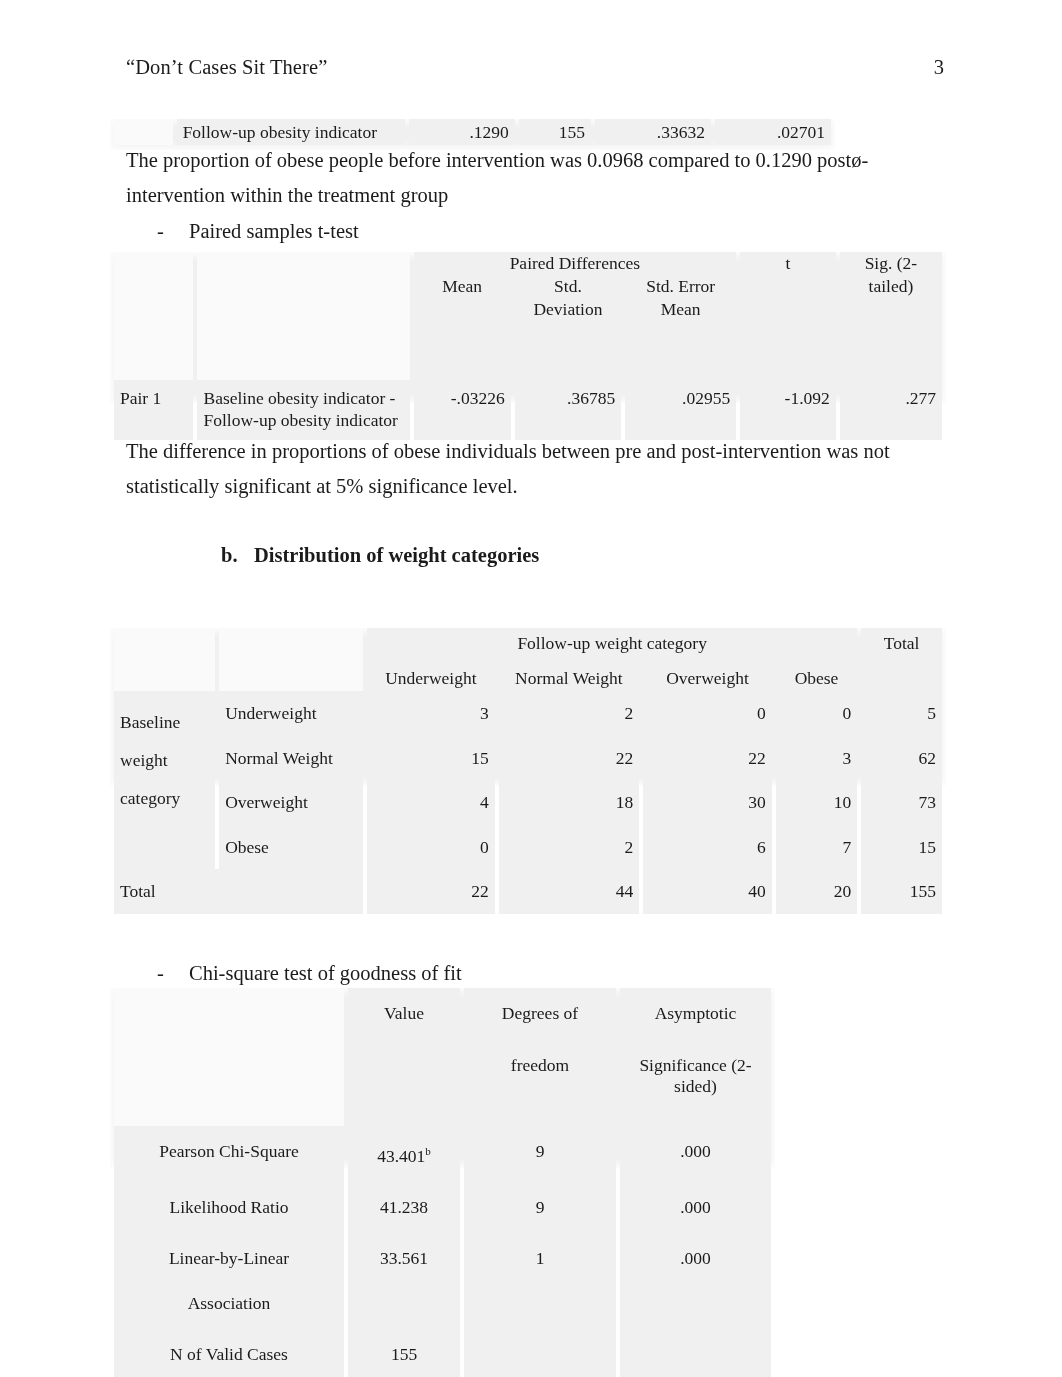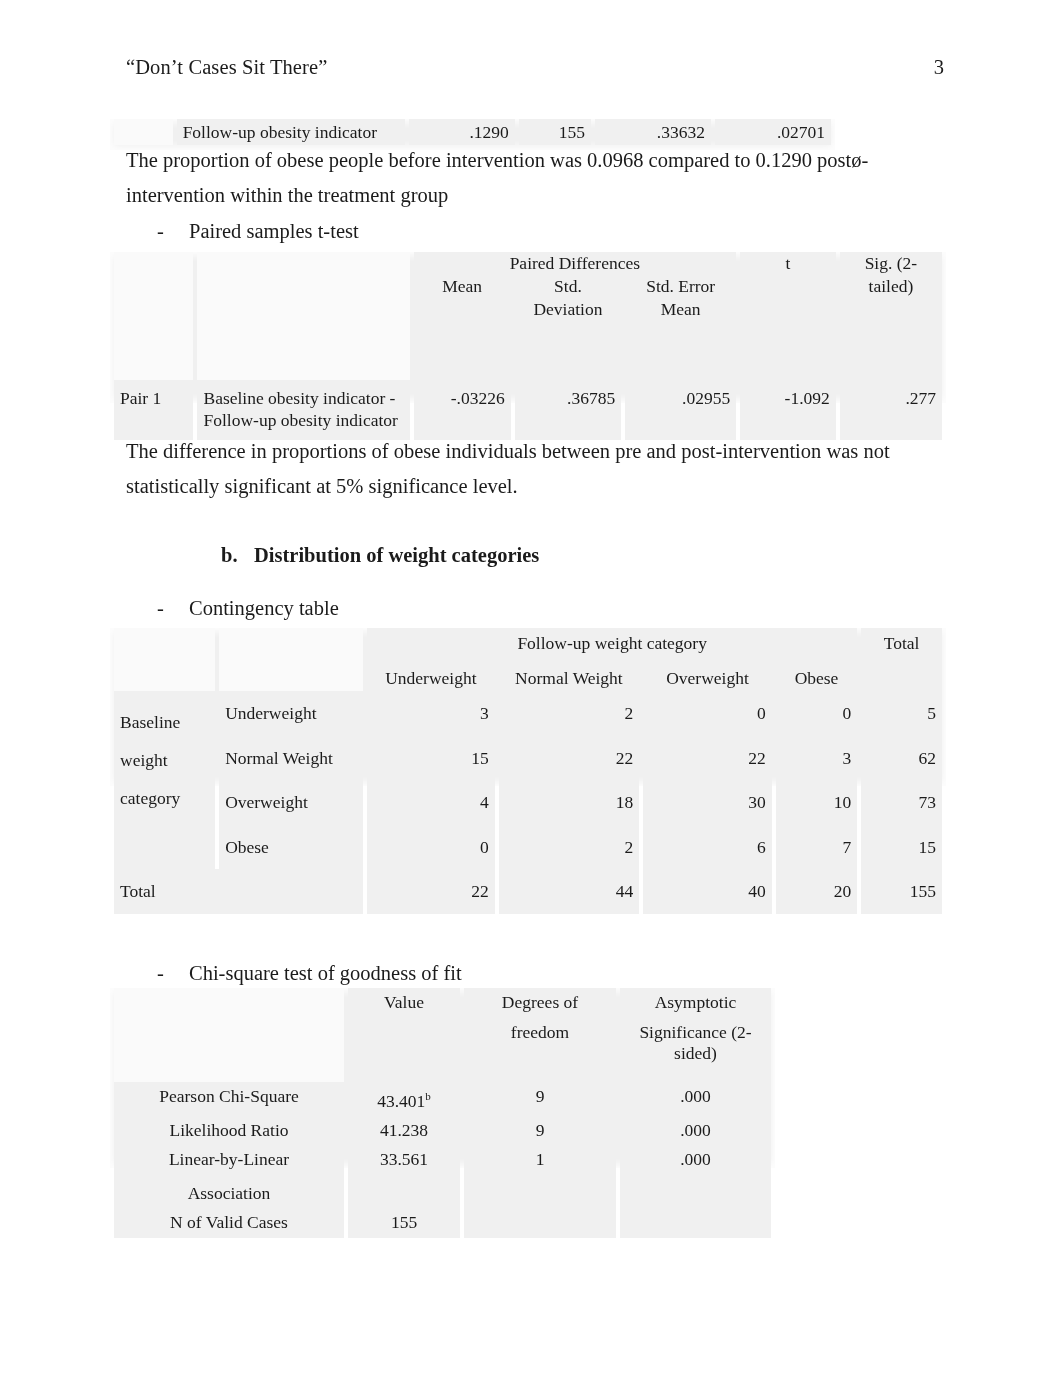--- a/index.html
+++ b/index.html
@@ -137,21 +137,21 @@
   }
 
   
   #table-chisq {
     left: 110px;
     top: 988px;
     width: 665px;
     height: 180px;
   }
   #table-chisq table { font-size: 17.5px; line-height: 21.5px; }
-  #table-chisq td { padding: 4px 6px; text-align: center; }
+  #table-chisq td { padding: 15px 6px; text-align: center; }
   #table-chisq .hcell { height: 56px; }
   sup { font-size: 11px; vertical-align: super; }
 </style>
 </head>
 <body>
 
 <div class="page">
 
   <div class="header-row">
     <span class="header-title">“Don’t Cases Sit There”</span>
@@ -217,23 +217,20 @@
     </tbody>
       </table>
   </div>
 
   <div class="para" style="top:434px">The difference in proportions of obese individuals between pre and post-intervention was not statistically significant at 5% significance level.</div>
 
   <div class="lettered-heading" style="top:540px">
     <span class="marker">b.</span><span>Distribution of weight categories</span>
   </div>
 
-  <div class="dash-item" style="top:593px">
-    <span class="dash">-</span><span>Contingency table</span>
-  </div>
 
   <div class="spss" id="table-contingency">
     <table>
       <tbody>
           <tr class="toprow">
         <td class="blank" style="width:92px"></td>
         <td class="blank" style="width:136px"></td>
         <td class="ctr" colspan="4">Follow-up weight category</td>
         <td class="ctr" style="width:72px">Total</td>
       </tr>

